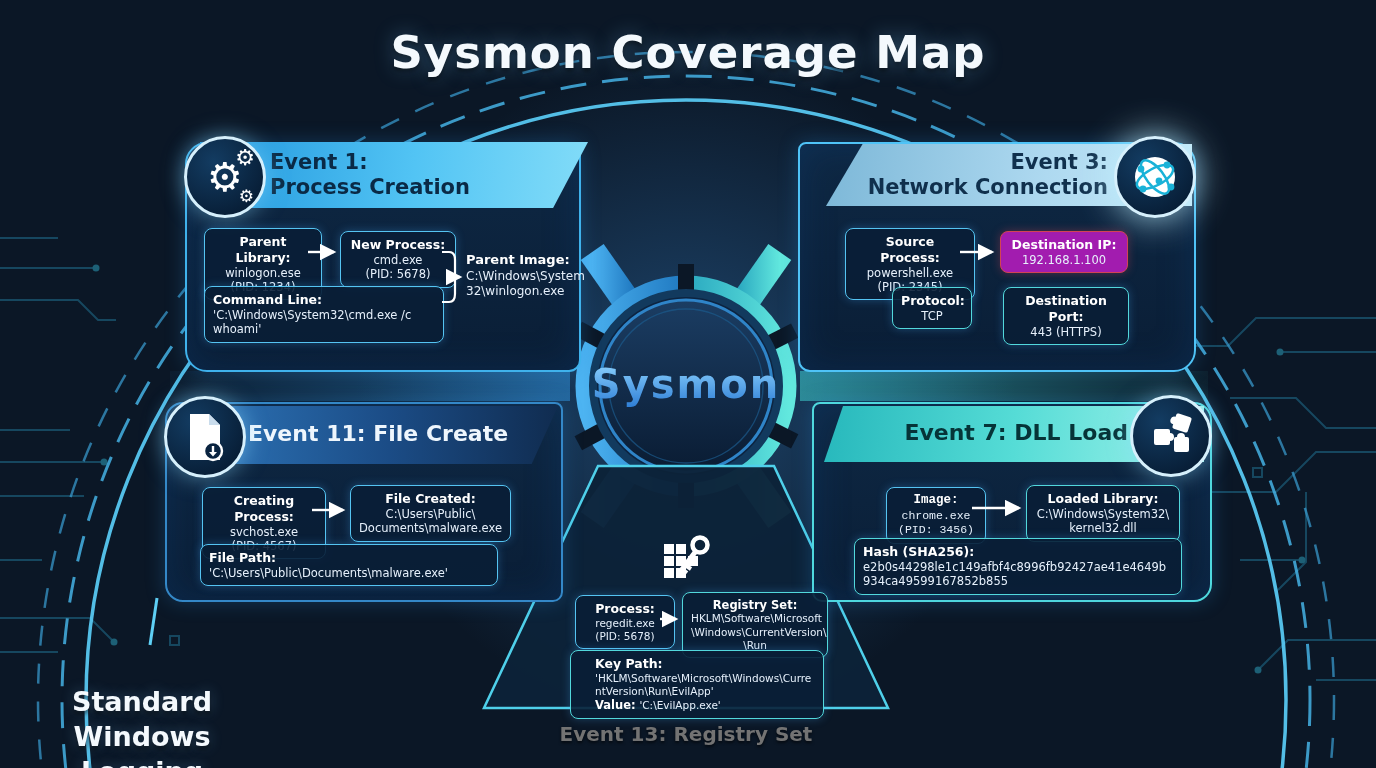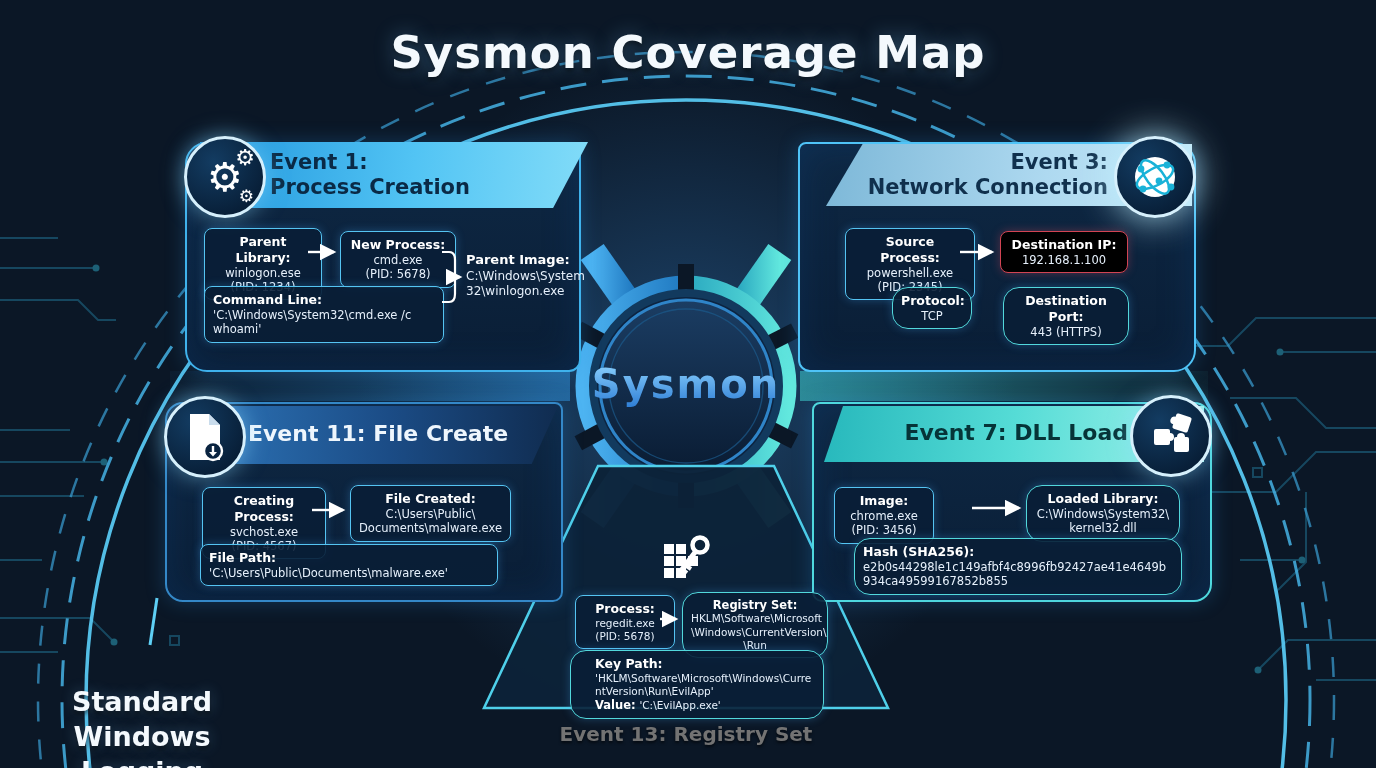--- a/index.html
+++ b/index.html
@@ -20,22 +20,22 @@
     background:radial-gradient(circle at 35% 30%,#133c62,#081f38 75%);
     border:3px solid #d6f0fc;display:flex;align-items:center;justify-content:center;
     box-shadow:0 0 22px rgba(140,220,255,.5);}
   
   .ibox{background:rgba(9,30,54,.9);border:1.6px solid #55c4f2;border-radius:8px;
     color:#fff;text-align:center;padding:5px 8px;font-size:12px;line-height:1.26;
     box-shadow:0 0 10px rgba(70,170,250,.30);z-index:5;}
   .ibox .lbl{font-weight:bold;font-size:12.5px;display:block;}
   .ibox .val{white-space:pre-line;color:#e6f0fb;font-size:11.5px;display:block;}
   .ibox.left{text-align:left;}
-  .ibox.red{background:#000000;border-color:#d24453;box-shadow:0 0 10px rgba(220,70,90,.35);}
-  .ibox.teal{border-color:#52d8dc;border-radius:16px;}
+  .ibox.red{background:#a21caf;border-color:#d24453;box-shadow:0 0 10px rgba(220,70,90,.35);}
+  .ibox.teal{border-color:#52d8dc;}
   .ibox.small .val{font-size:10.5px;}
   .break .val{word-break:break-all;white-space:normal;}
   .free-label{color:#fff;font-size:12px;line-height:1.3;text-align:left;z-index:5;}
   .free-label .lbl{font-weight:bold;font-size:13px;display:block;}
   .free-label .val{white-space:pre-line;color:#e6f0fb;display:block;}
   
   .event13-title{color:#737373;font-weight:bold;font-size:20px;text-align:center;
     text-shadow:0 2px 3px rgba(0,0,0,.6);z-index:6;}
   .std-logging{color:#f4f9fd;font-weight:bold;font-size:27px;line-height:1.3;
     text-align:center;white-space:pre-line;
@@ -270,21 +270,21 @@
       <g transform="rotate(18 36 12)">
         <rect x="28" y="4" width="16" height="16" rx="2"></rect>
         <circle cx="28" cy="12" r="4"></circle>
       </g>
       <rect x="8" y="18" width="16" height="16" rx="2"></rect>
       <circle cx="24" cy="26" r="4"></circle>
       <rect x="28" y="26" width="15" height="15" rx="2"></rect>
       <circle cx="35" cy="26" r="4"></circle>
     </svg>
   </div>
-  <div class="abs ibox" style="left:834px;top:487px;width:82px;">
+  <div class="abs ibox" style="left:886px;top:487px;width:82px;font-family:Liberation Mono, monospace;">
     <span class="lbl">Image:</span>
     <span class="val">chrome.exe
 (PID: 3456)</span>
   </div>
   <div class="abs ibox teal" style="left:1026px;top:485px;width:136px;">
     <span class="lbl">Loaded Library:</span>
     <span class="val">C:\Windows\System32\
 kernel32.dll</span>
   </div>
   <div class="abs ibox left teal break" style="left:854px;top:538px;width:310px;">

